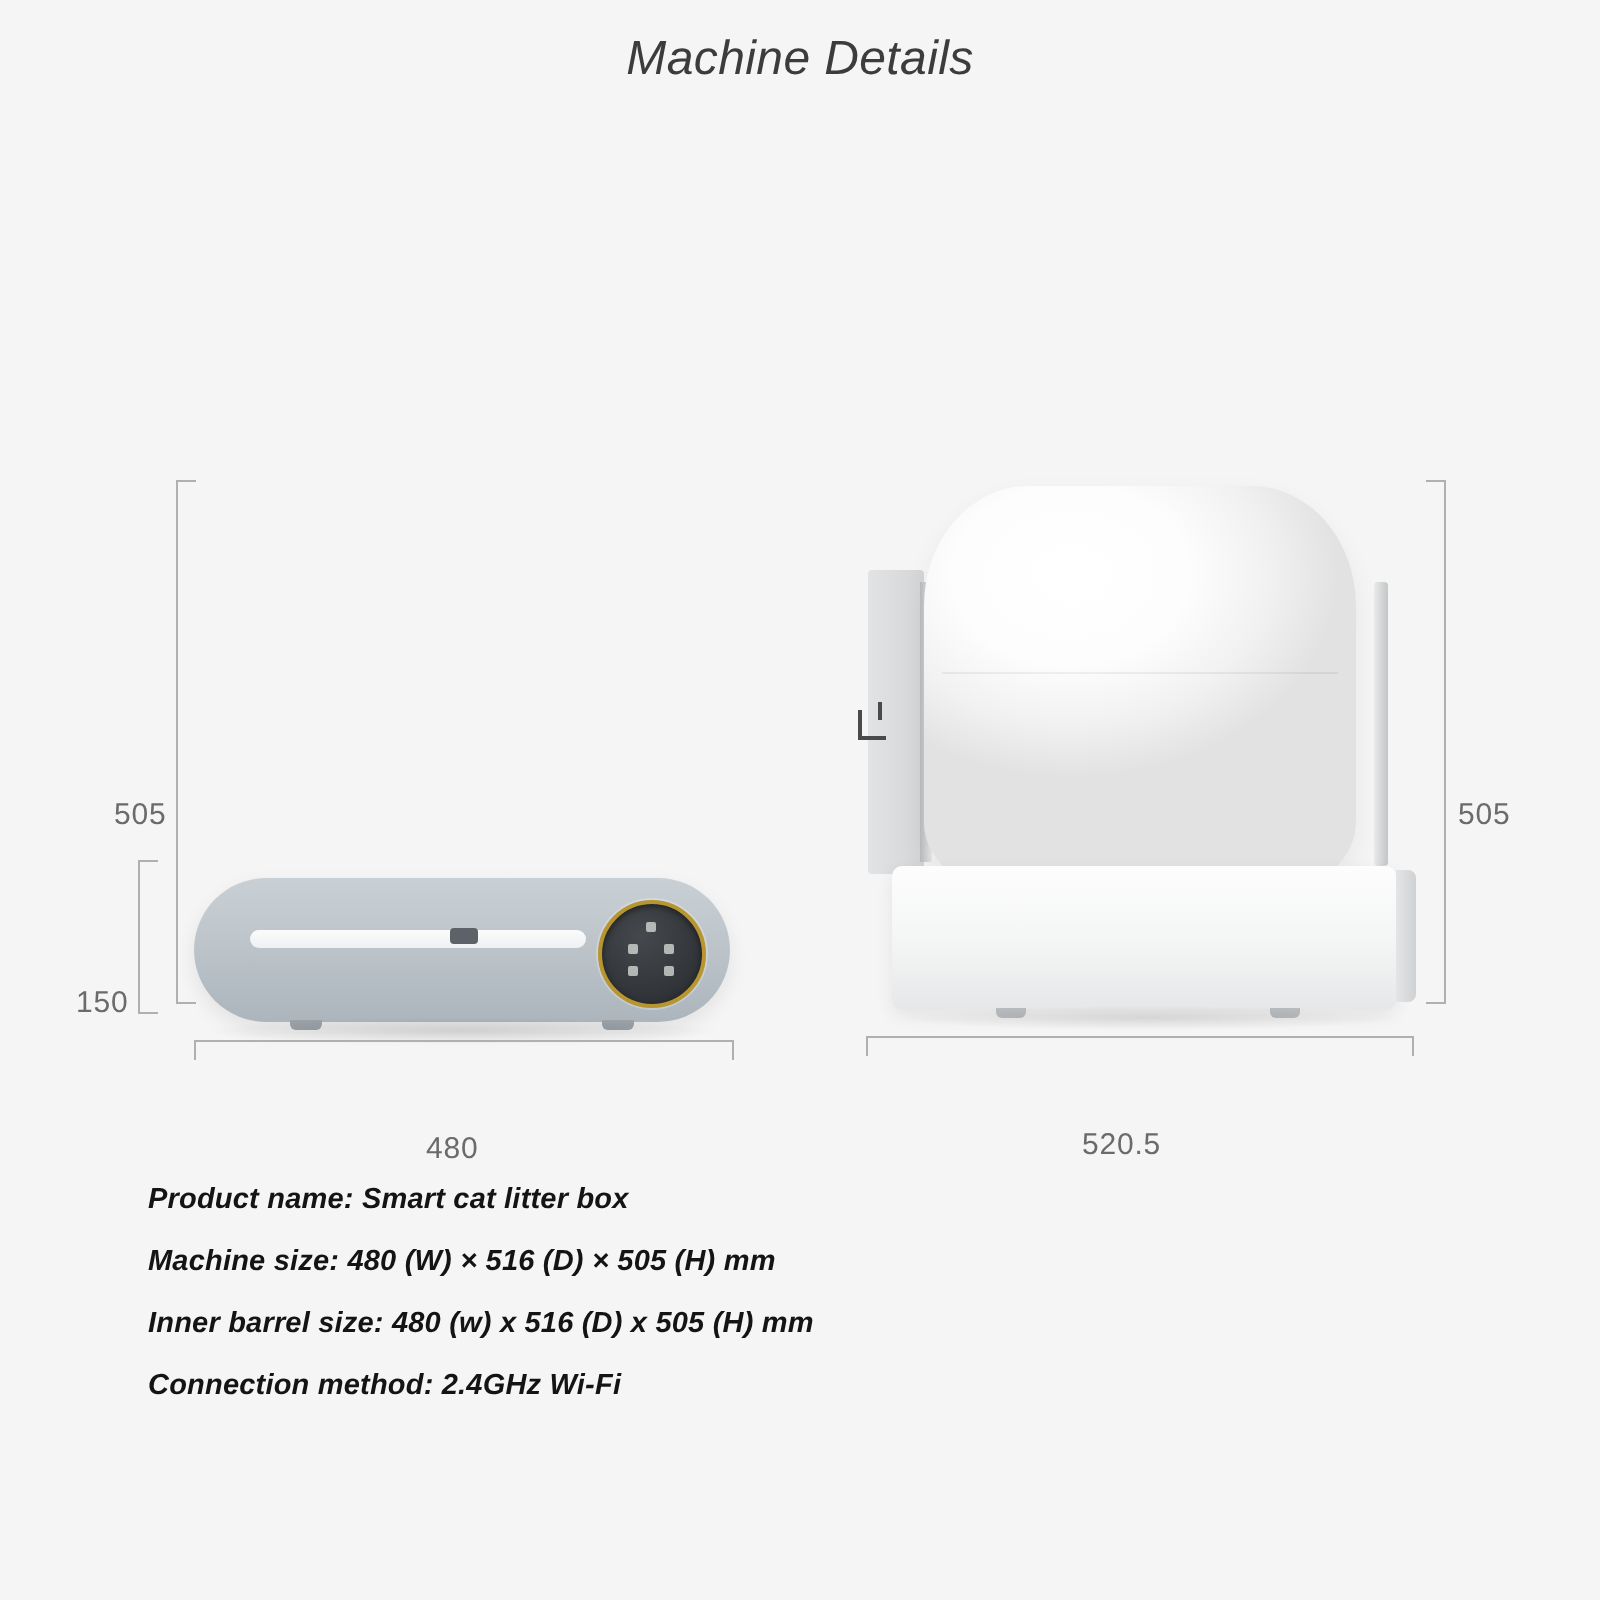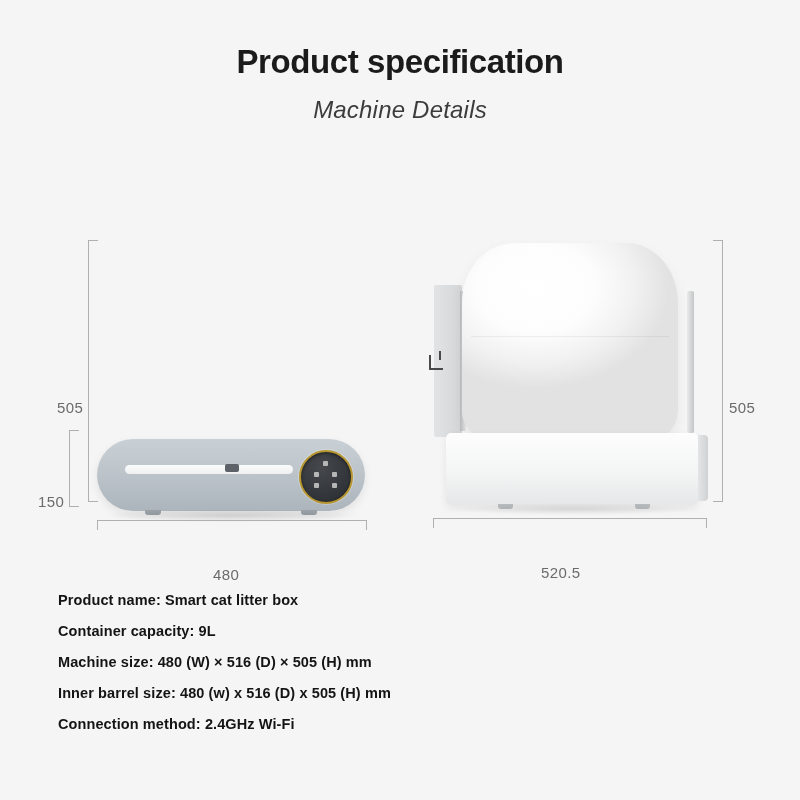--- a/index.html
+++ b/index.html
@@ -331,38 +331,38 @@
     top: 260px;
     width: 248px;
     height: 12px;
     border-radius: 50%;
     background: radial-gradient(ellipse at center, rgba(0,0,0,0.10), rgba(0,0,0,0) 72%);
   }
 
   
   #specs {
     position: absolute;
-    left: 58px;
+    left: 74px;
     top: 592px;
     width: 700px;
+    font-style: italic;
   }
   .spec-line {
     font-size: 14.5px;
     font-weight: bold;
     color: #141414;
     letter-spacing: 0.1px;
     margin-bottom: 15px;
     white-space: nowrap;
   }
 </style>
 </head>
 <body>
 
 <div id="header">
-  <h1 id="page-title">Product specification</h1>
   <div id="page-subtitle">Machine Details</div>
 </div>
 
 <div id="diagram">
 
   <div id="front-view">
     <div id="front-base">
       <div id="base-slot"></div>
       <div id="base-center-mark"></div>
       <div id="control-panel">
@@ -406,17 +406,16 @@
 
   <div class="bracket-v right" style="left:713px; top:240px; width:9px; height:260px;"></div>
   <div class="dim-label" style="left:729px; top:363px;">505</div>
 
   <div class="bracket-h" style="left:433px; top:518px; width:272px; height:9px;"></div>
   <div class="dim-label" style="left:541px; top:528px;">520.5</div>
 </div>
 
 <div id="specs">
   <div class="spec-line">Product name: Smart cat litter box</div>
-  <div class="spec-line">Container capacity: 9L</div>
   <div class="spec-line">Machine size: 480 (W) × 516 (D) × 505 (H) mm</div>
   <div class="spec-line">Inner barrel size: 480 (w) x 516 (D) x 505 (H) mm</div>
   <div class="spec-line">Connection method: 2.4GHz Wi-Fi</div>
 </div>
 
 </body></html>

